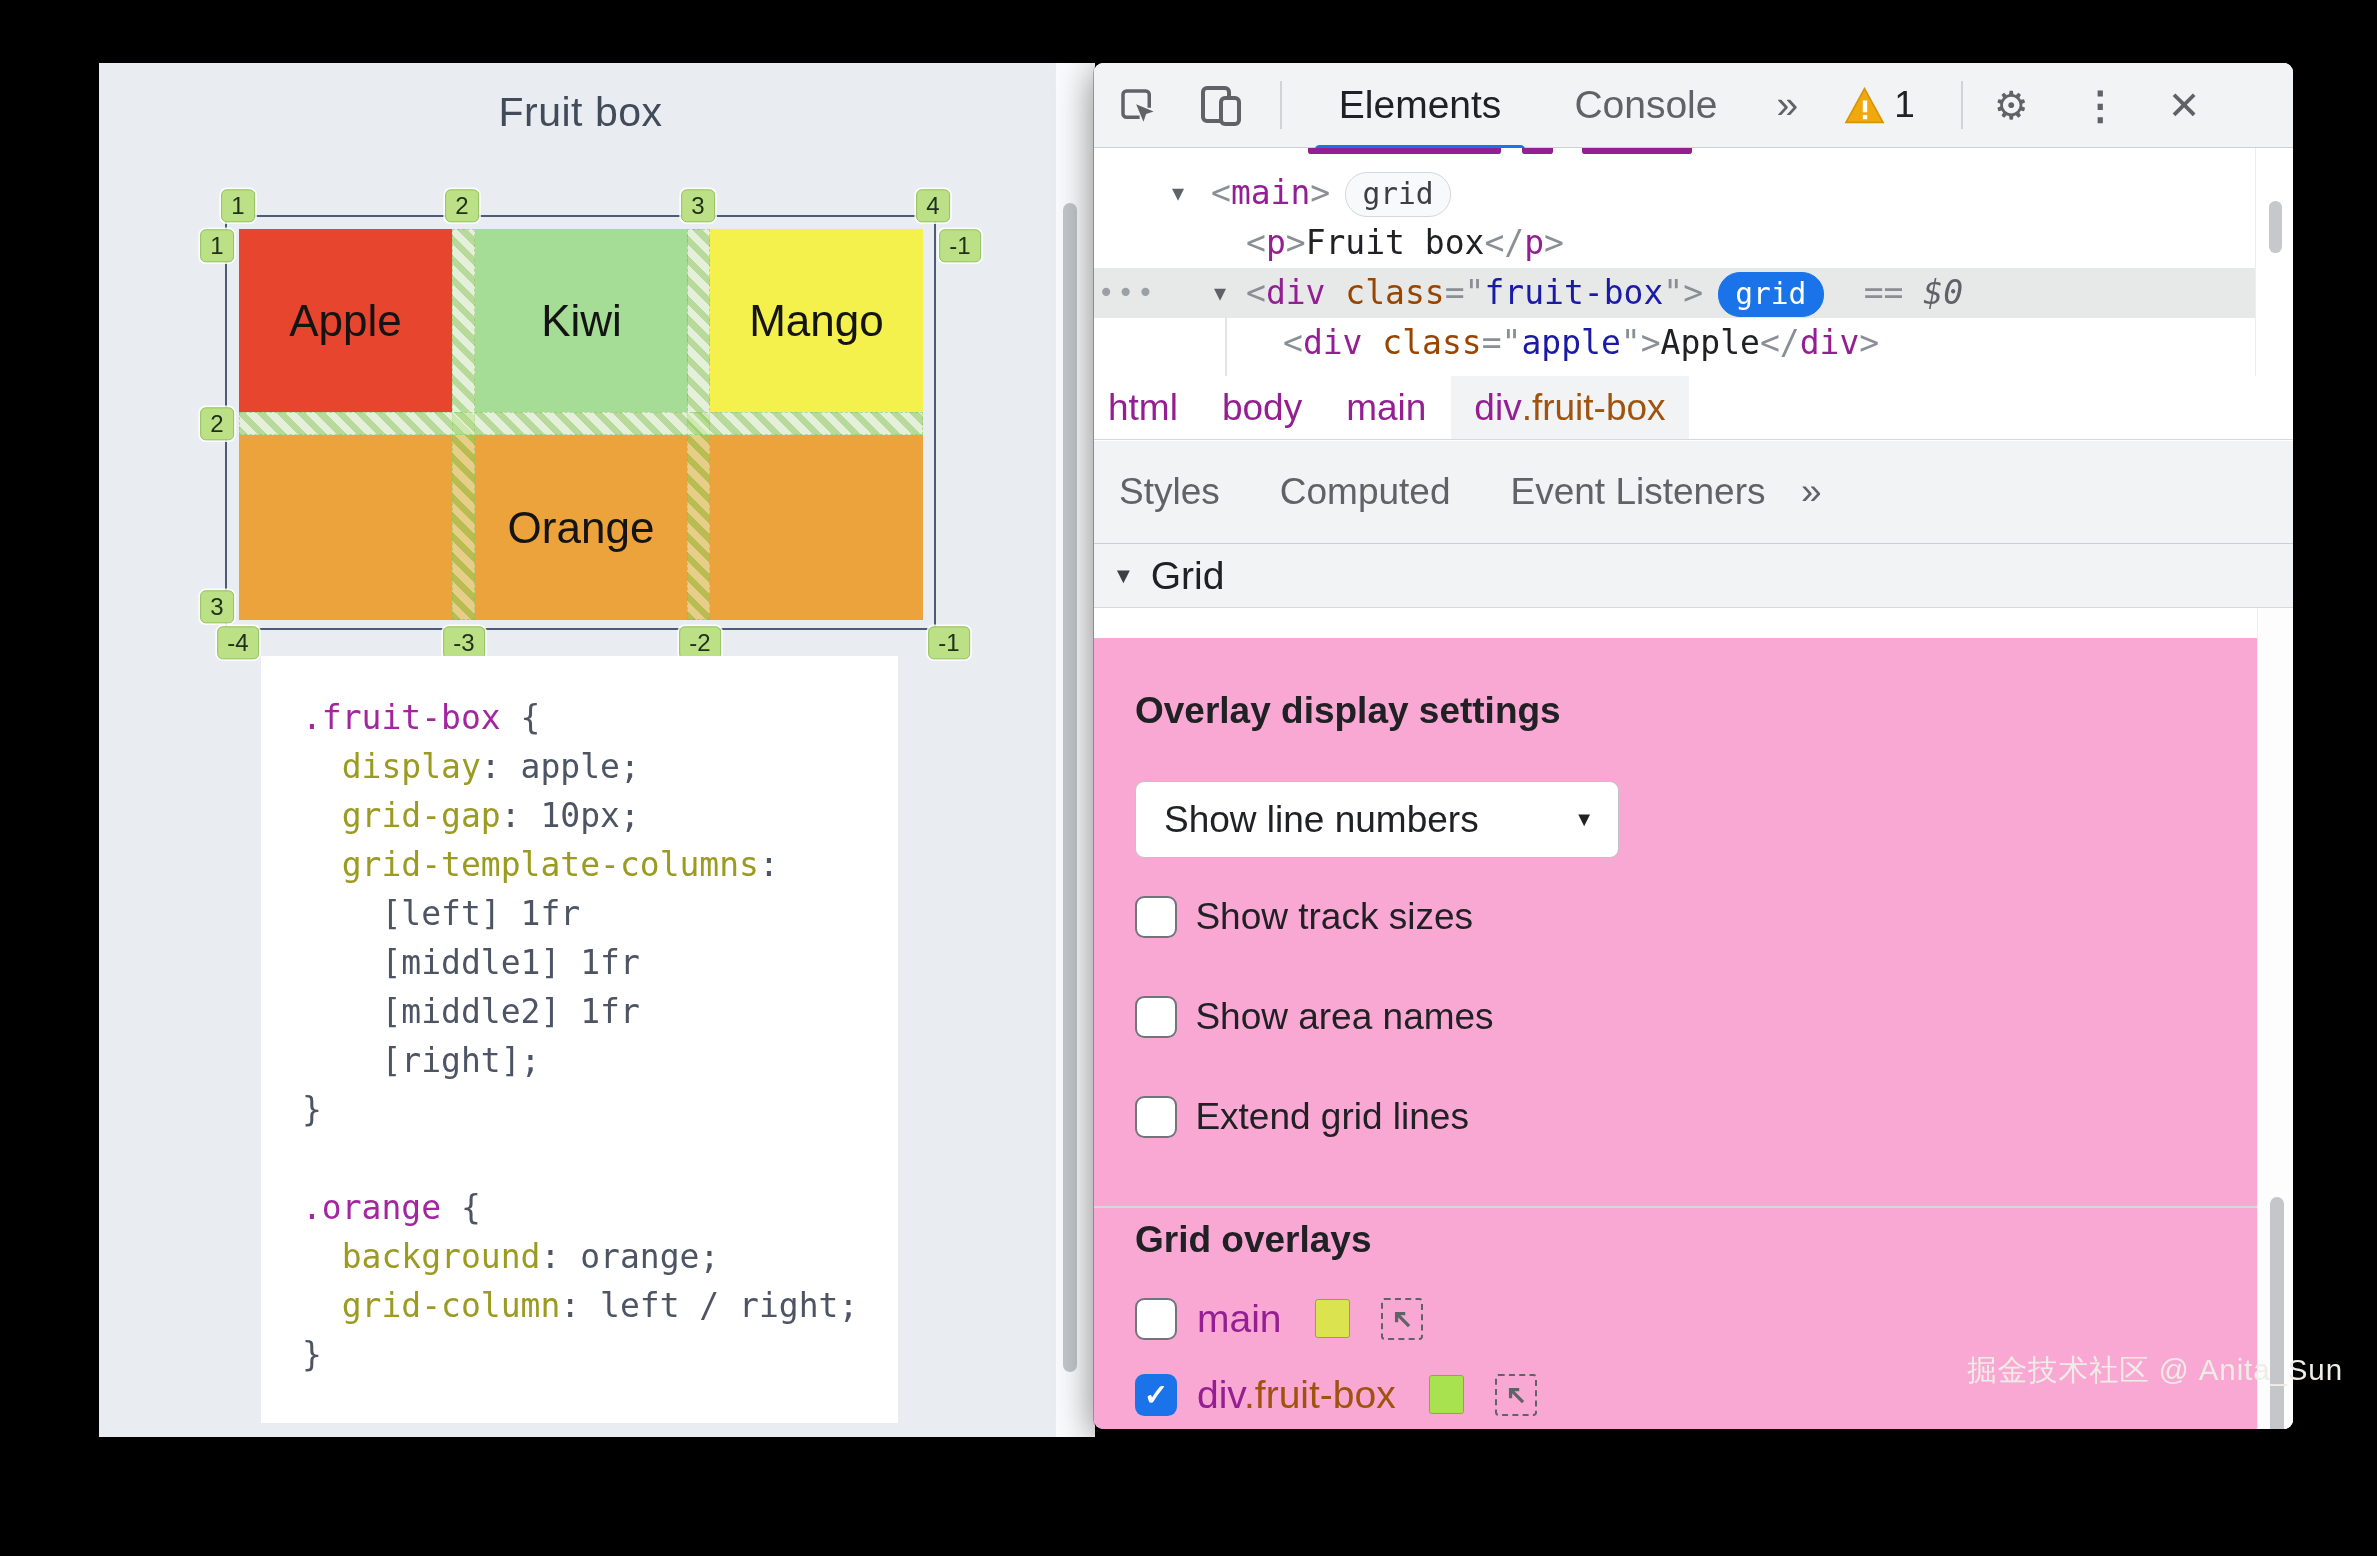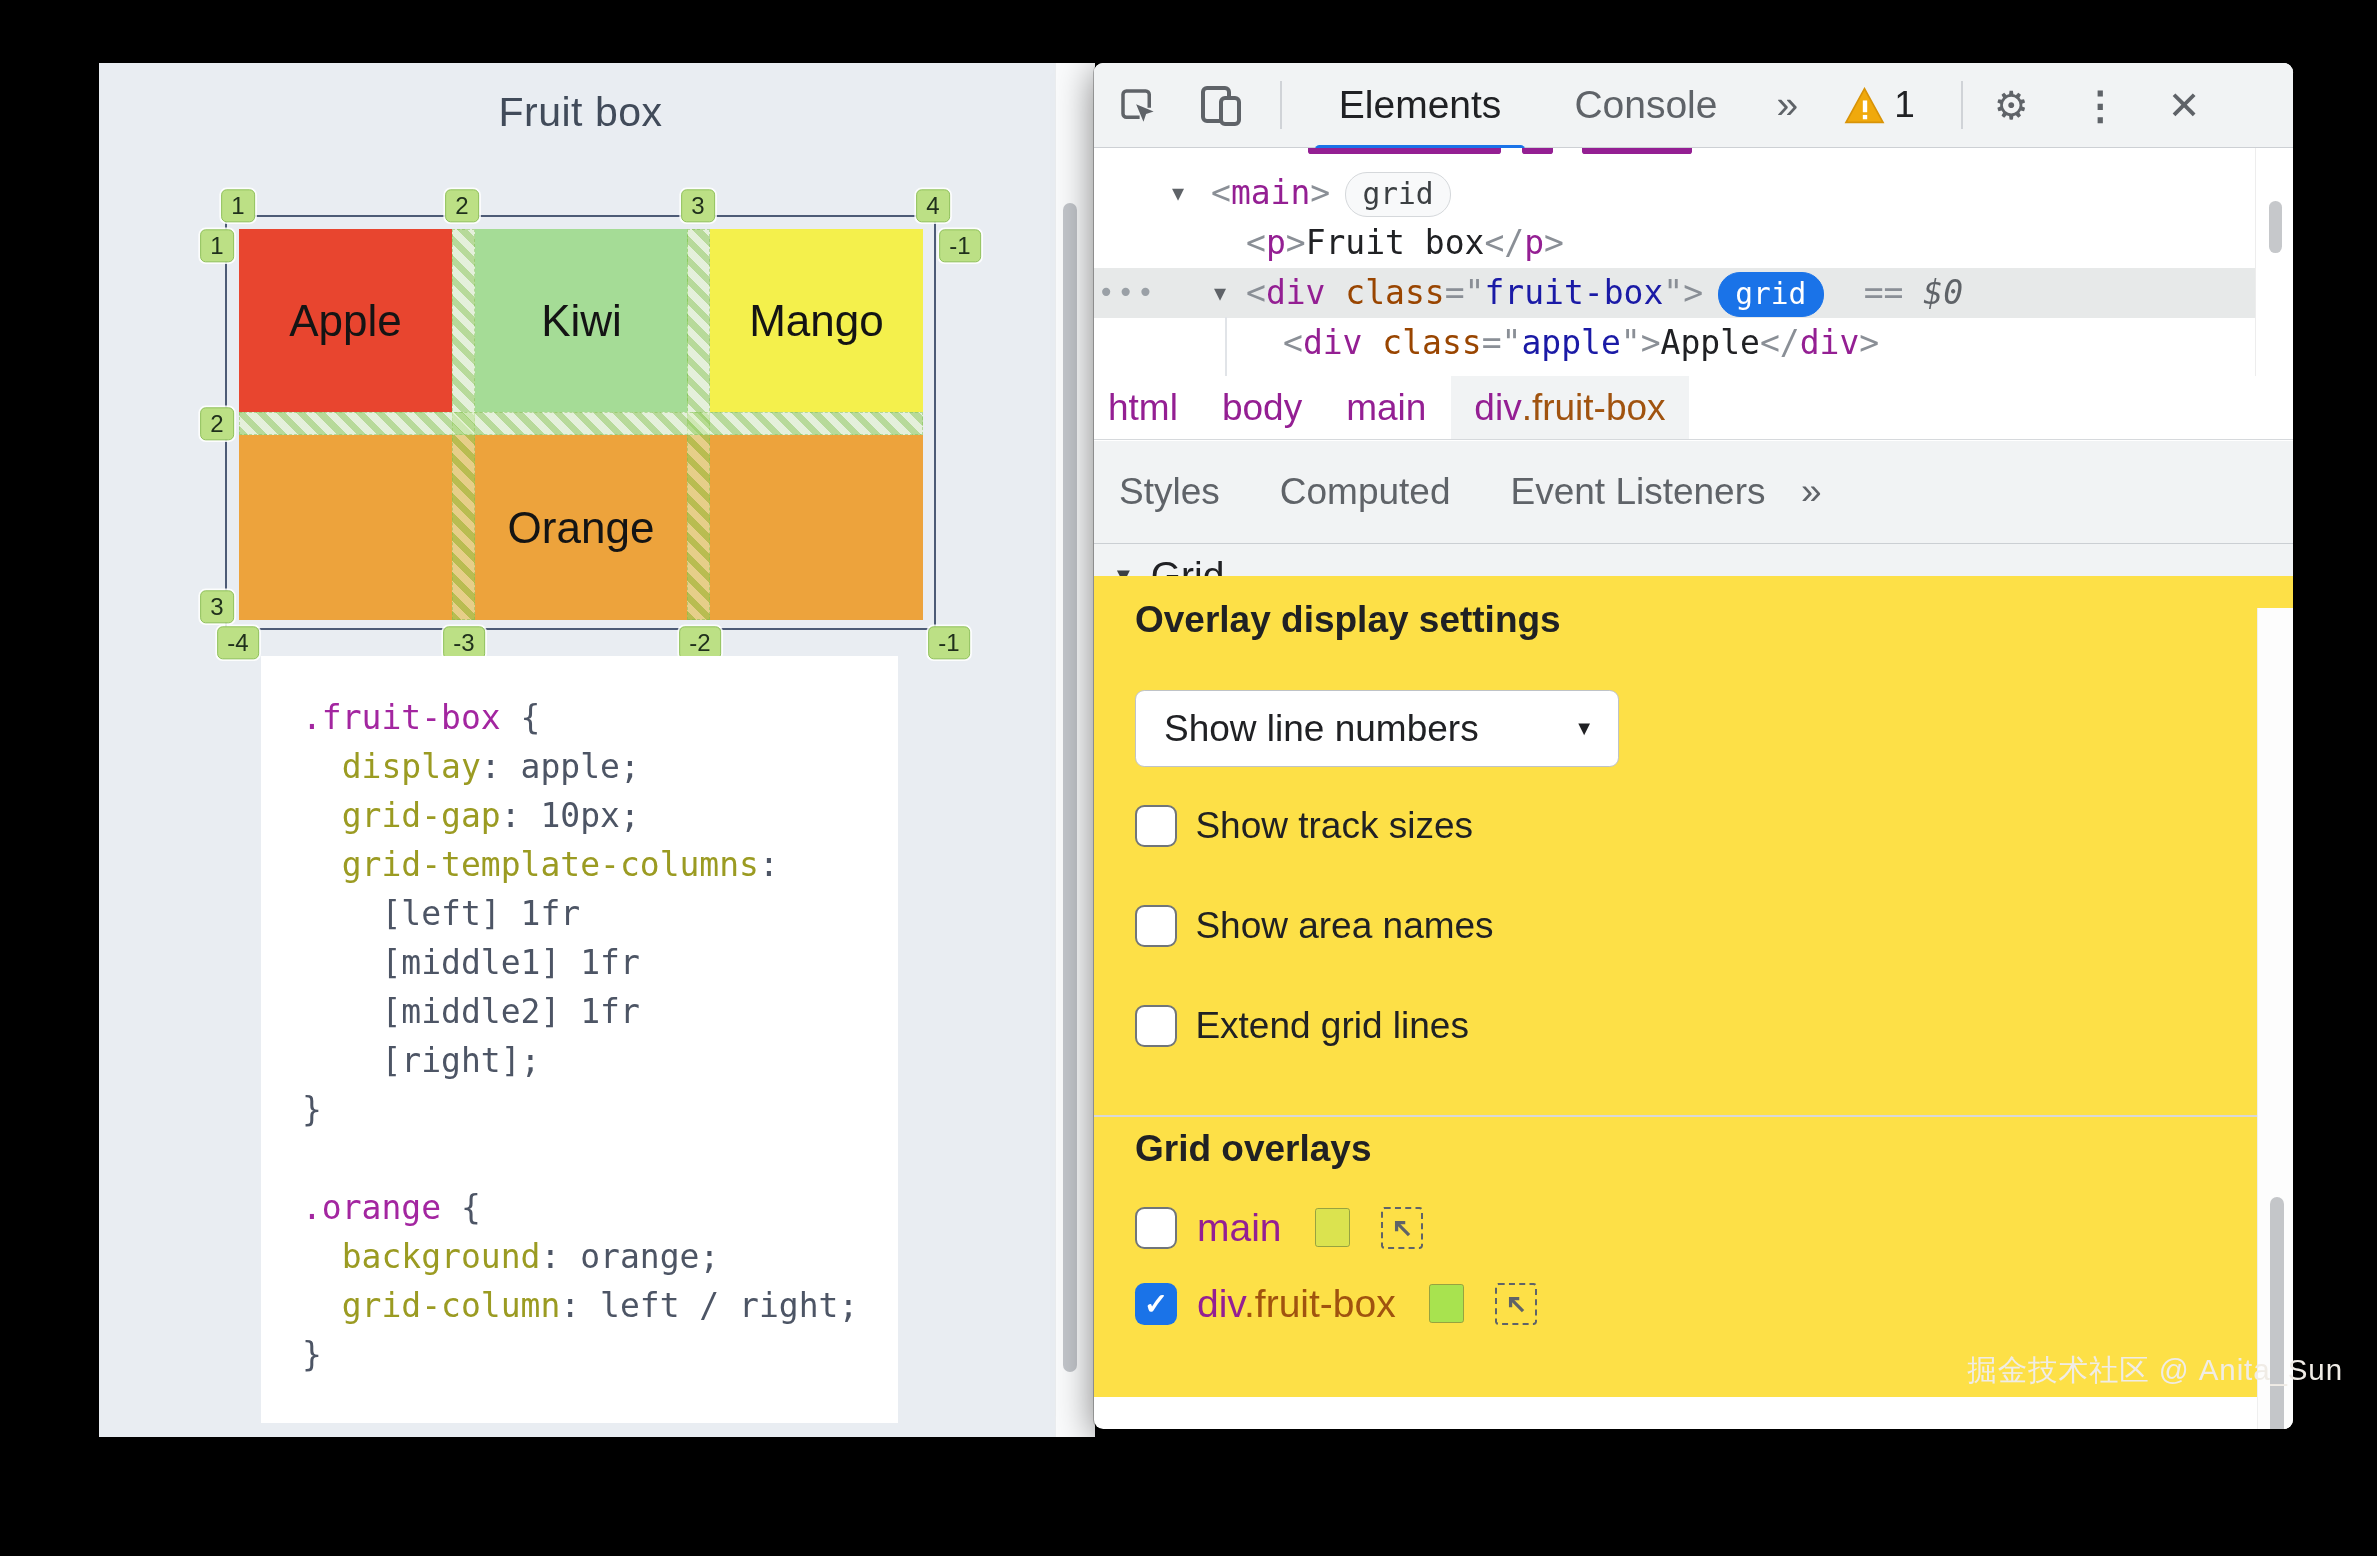--- a/index.html
+++ b/index.html
@@ -79,22 +79,22 @@
   .p-tab:first-child{padding-left:0;}
   .p-tab.active{color:#202124;}
   .p-tab.active .tab-underline{position:absolute;left:0;right:0;bottom:0;height:9.2px;background:#1a73e8;}
   .p-more{margin-left:5.5px;color:#5f6368;}
   
   #grid-header{position:absolute;left:0;top:481px;width:100%;height:64px;background:#f1f3f4;
     border-bottom:1.8px solid #d8d8d8;box-sizing:border-box;display:flex;align-items:center;}
   #grid-header .tri{font-size:22px;color:#3c4043;margin:0 16.6px 0 18.4px;}
   #grid-header .lbl{font-size:39px;color:#202124;}
   
-  #layout-pane{position:absolute;left:0;top:513px;width:100%;height:821px;background:#fde047;
-    box-sizing:border-box;padding:25px 0 0 41px;}
+  #layout-pane{position:absolute;left:0;top:575px;width:100%;height:821px;background:#f9a8d4;
+    box-sizing:border-box;padding:54px 0 0 41px;}
   .lp-heading{font-size:37px;font-weight:bold;color:#202124;height:37px;line-height:37px;}
   #dropdown{margin-top:52px;width:484px;height:77px;box-sizing:border-box;border:1.8px solid #bfc3c7;
     border-radius:9.2px;background:#fff;display:flex;align-items:center;justify-content:space-between;
     padding:0 24px 0 28px;}
   #dropdown .val{font-size:37px;color:#202124;}
   #dropdown .caret{font-size:20px;color:#202124;}
   .cb-row{display:flex;align-items:center;height:48px;margin-top:52px;}
   .cb-row:first-of-type{margin-top:35px;}
   .checkbox{flex:none;width:42px;height:42px;box-sizing:border-box;border:2.8px solid #70757a;
     border-radius:9.2px;background:#fff;}

